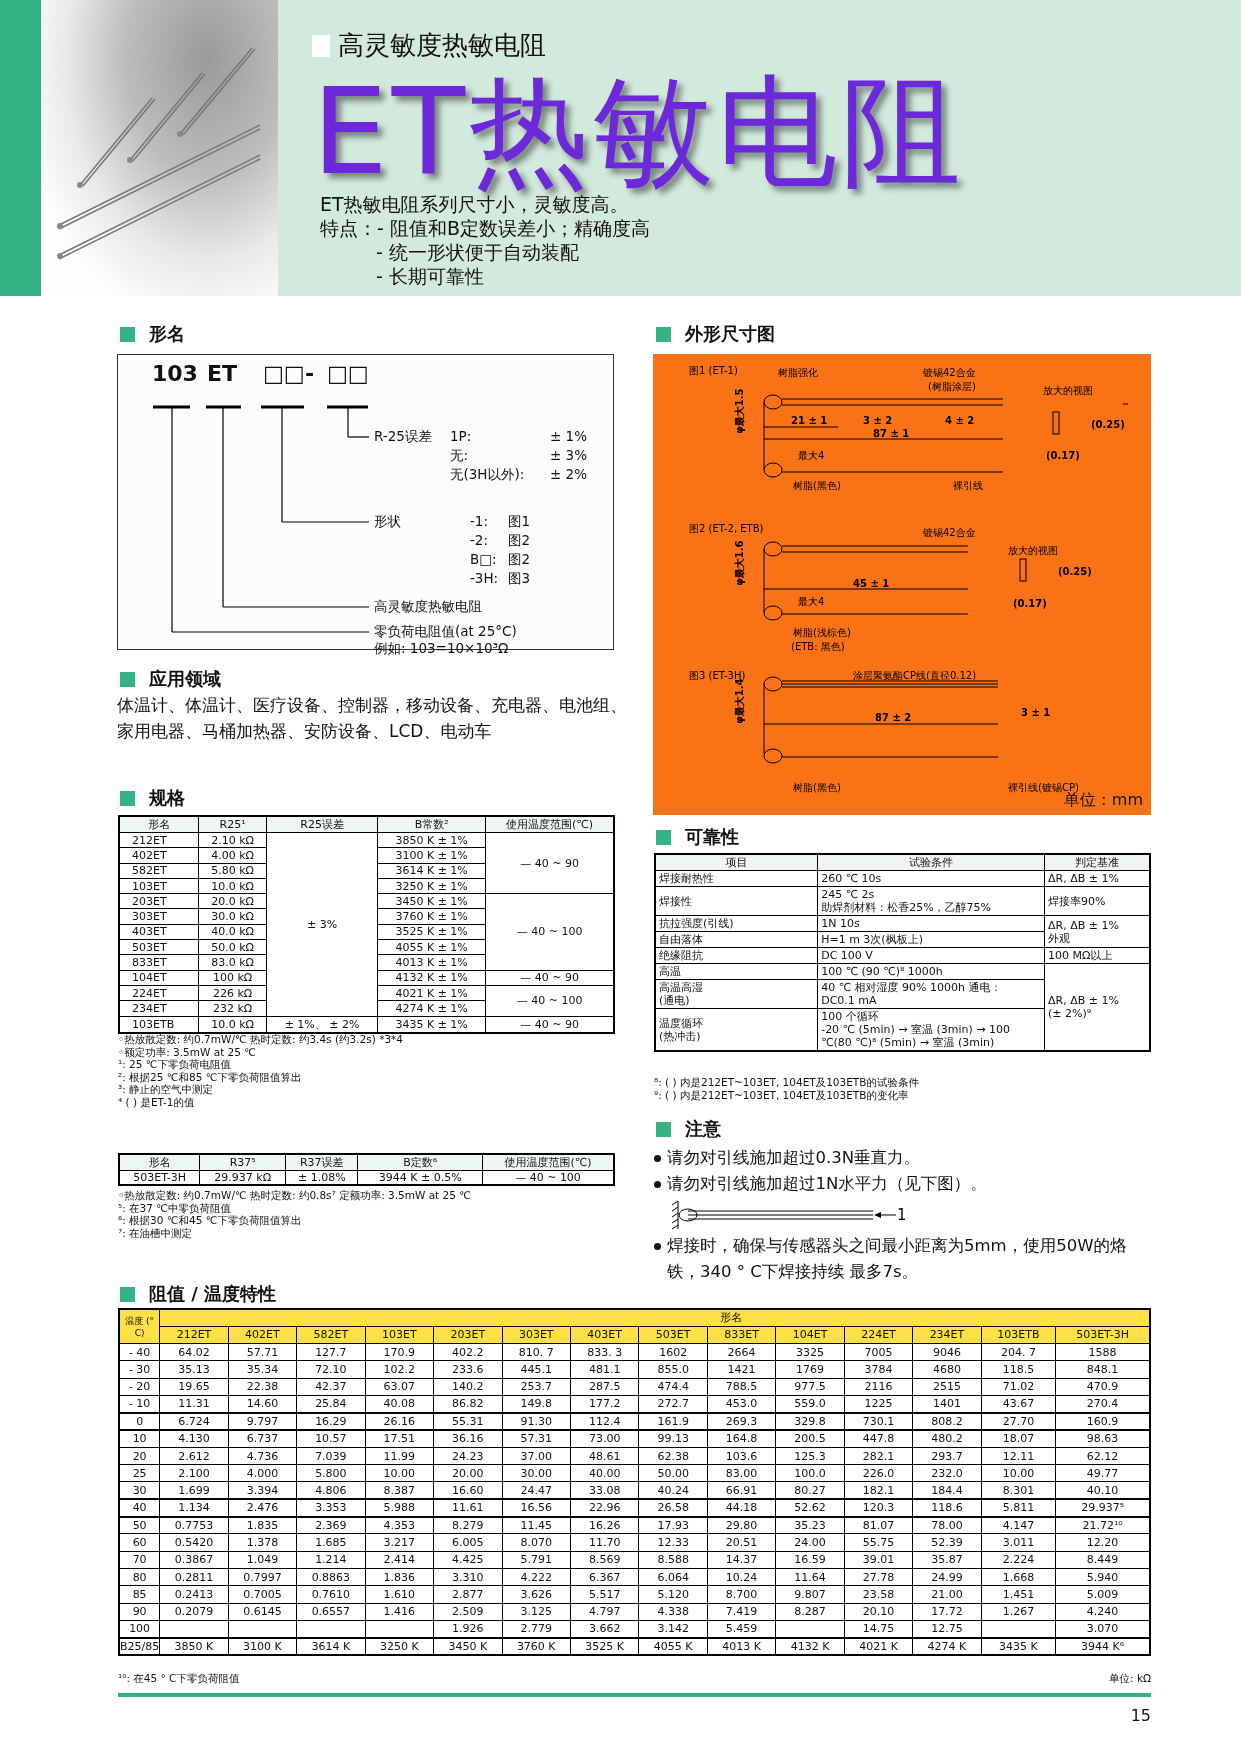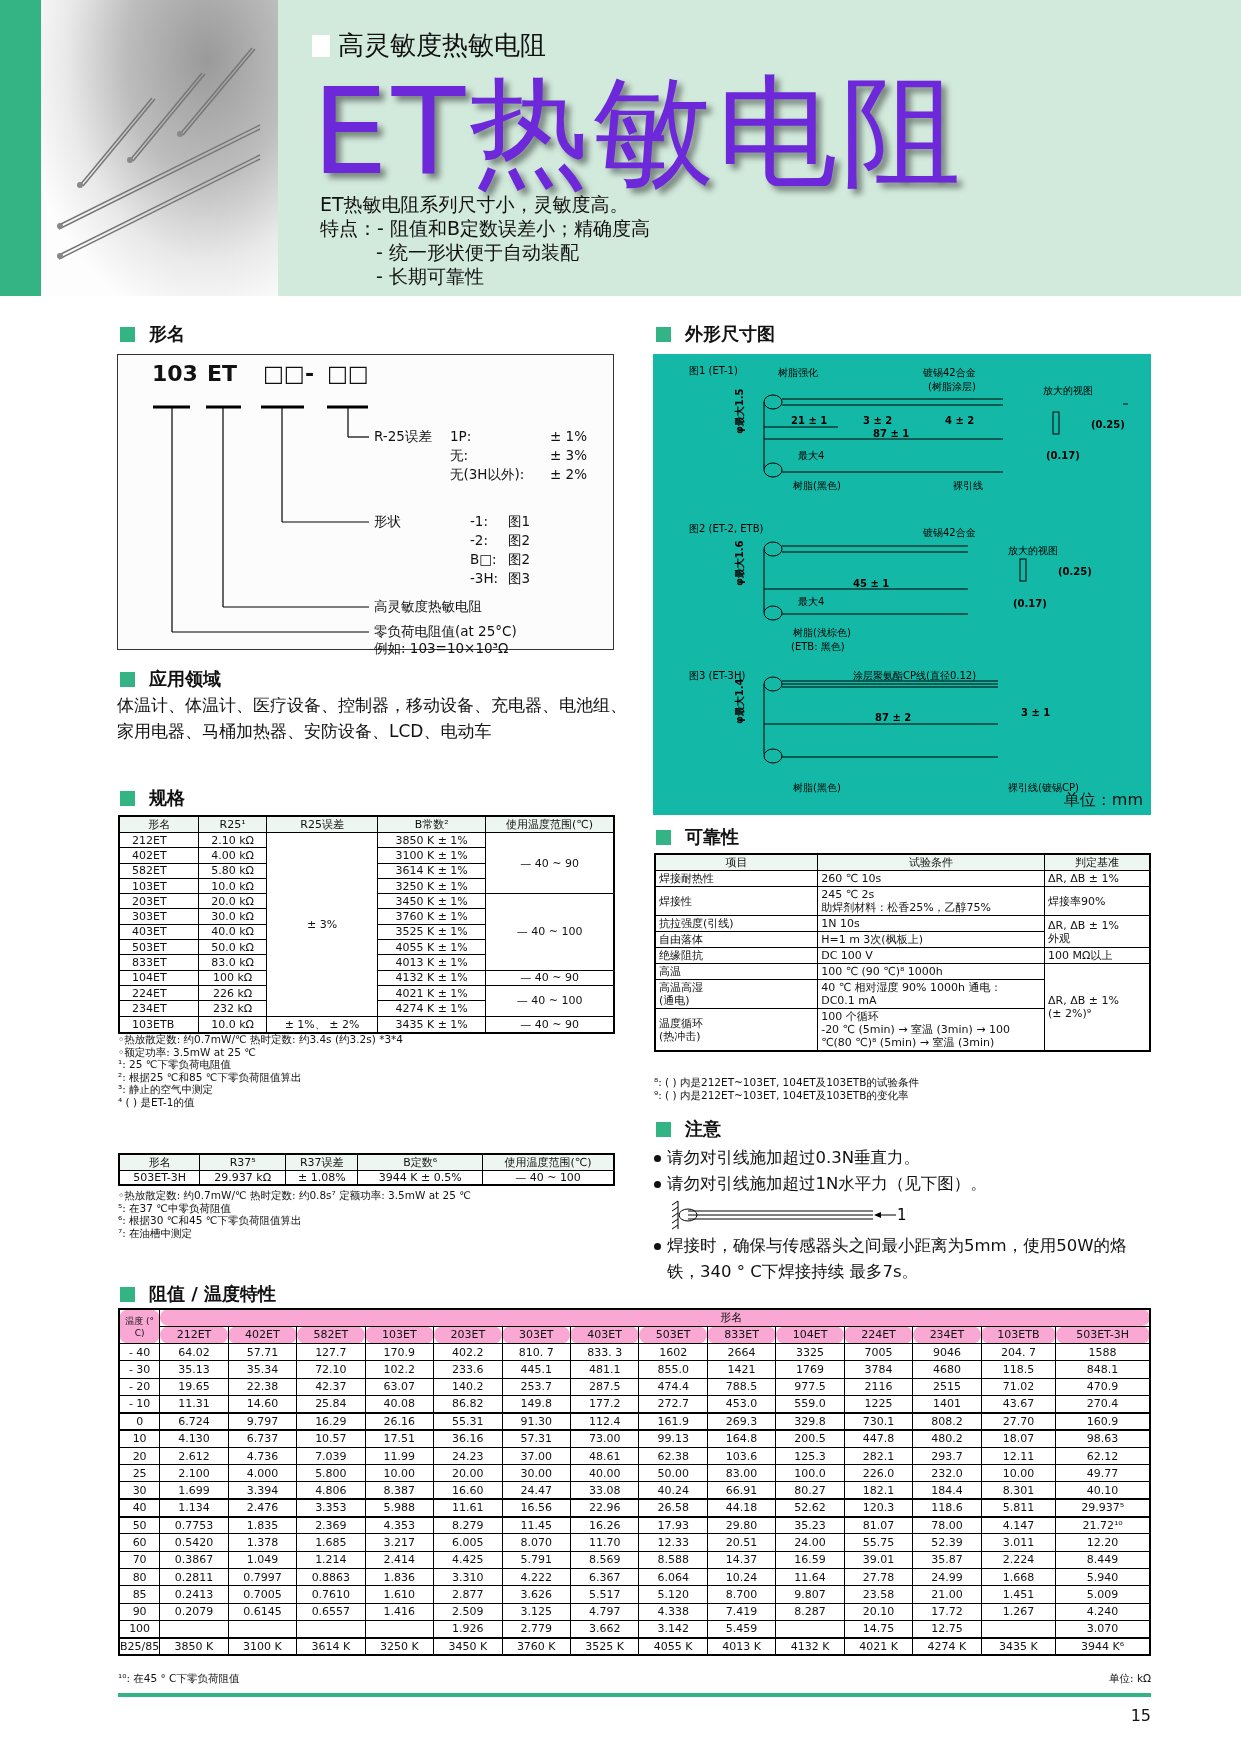--- a/index.html
+++ b/index.html
@@ -29,37 +29,37 @@
   .spec { position: absolute; left: 118px; top: 815px; width: 497px; border: 2px solid #000; font-size: 11px; }
   .spec td, .spec th { border: 1px solid #000; height: 15.3px; padding: 0 3px; font-weight: normal; }
   .spec th { background: #eef6f1; text-align: center; }
   .spec .c { text-align: center; }
   .spec .l { text-align: left; padding-left: 12px; }
   .notes { position: absolute; font-size: 10.5px; line-height: 12.5px; }
   .spec2 { position: absolute; left: 118px; top: 1153px; width: 497px; border: 2px solid #000; font-size: 11px; }
   .spec2 td, .spec2 th { border: 1px solid #000; height: 14px; text-align: center; font-weight: normal; }
   .spec2 th { background: #eef6f1; }
 
-  .dim-box { position: absolute; left: 653px; top: 354px; width: 498px; height: 461px; background: #14b8a6; }
+  .dim-box { position: absolute; left: 653px; top: 354px; width: 498px; height: 461px; background: #f97316; }
   .dim-box svg { position: absolute; left: 0; top: 0; }
   .dim-unit { position: absolute; right: 8px; bottom: 4px; font-size: 16px; }
 
   .rel { position: absolute; left: 654px; top: 853px; width: 497px; border: 2px solid #000; font-size: 11px; }
   .rel td, .rel th { border: 1px solid #000; padding: 1px 3px; vertical-align: middle; font-weight: normal; line-height: 13px; }
   .rel th { background: #eef6f1; text-align: center; height: 16px; }
   .rel-notes { position: absolute; left: 654px; top: 1076px; font-size: 10.5px; line-height: 12.5px; }
 
   .caution { position: absolute; left: 654px; top: 1145px; width: 500px; font-size: 16.5px; line-height: 26px; }
   .caution .b { display: flex; gap: 6px; }
   .caution .dot { width: 7px; height: 7px; border-radius: 50%; background: #111; margin-top: 10px; flex: none; }
   .force-fig { height: 36px; position: relative; margin-left: 14px; }
 
   .rt { position: absolute; left: 118px; top: 1308px; width: 1033px; border: 2px solid #000; font-size: 11px; }
   .rt td, .rt th { border: 1px solid #000; height: 17.3px; font-weight: normal; text-align: center; }
-  .rt th { background: #f9a8d4; border-radius: 10px; }
+  .rt th { background: #fde047; }
   .rt .hdr-group { text-align: left; padding-left: 560px; }
   .rt tr.thick td { border-bottom: 2px solid #000; }
   .rt .temp { text-align: center; }
   .rt-note { position: absolute; left: 118px; top: 1672px; font-size: 10.5px; }
   .rt-unit { position: absolute; right: 90px; top: 1672px; font-size: 10.5px; }
   .footer-bar { position: absolute; left: 118px; top: 1693px; width: 1033px; height: 4px; background: #34b384; }
   .page-num { position: absolute; right: 90px; top: 1706px; font-size: 16px; }
 </style>
 </head>
 <body>

